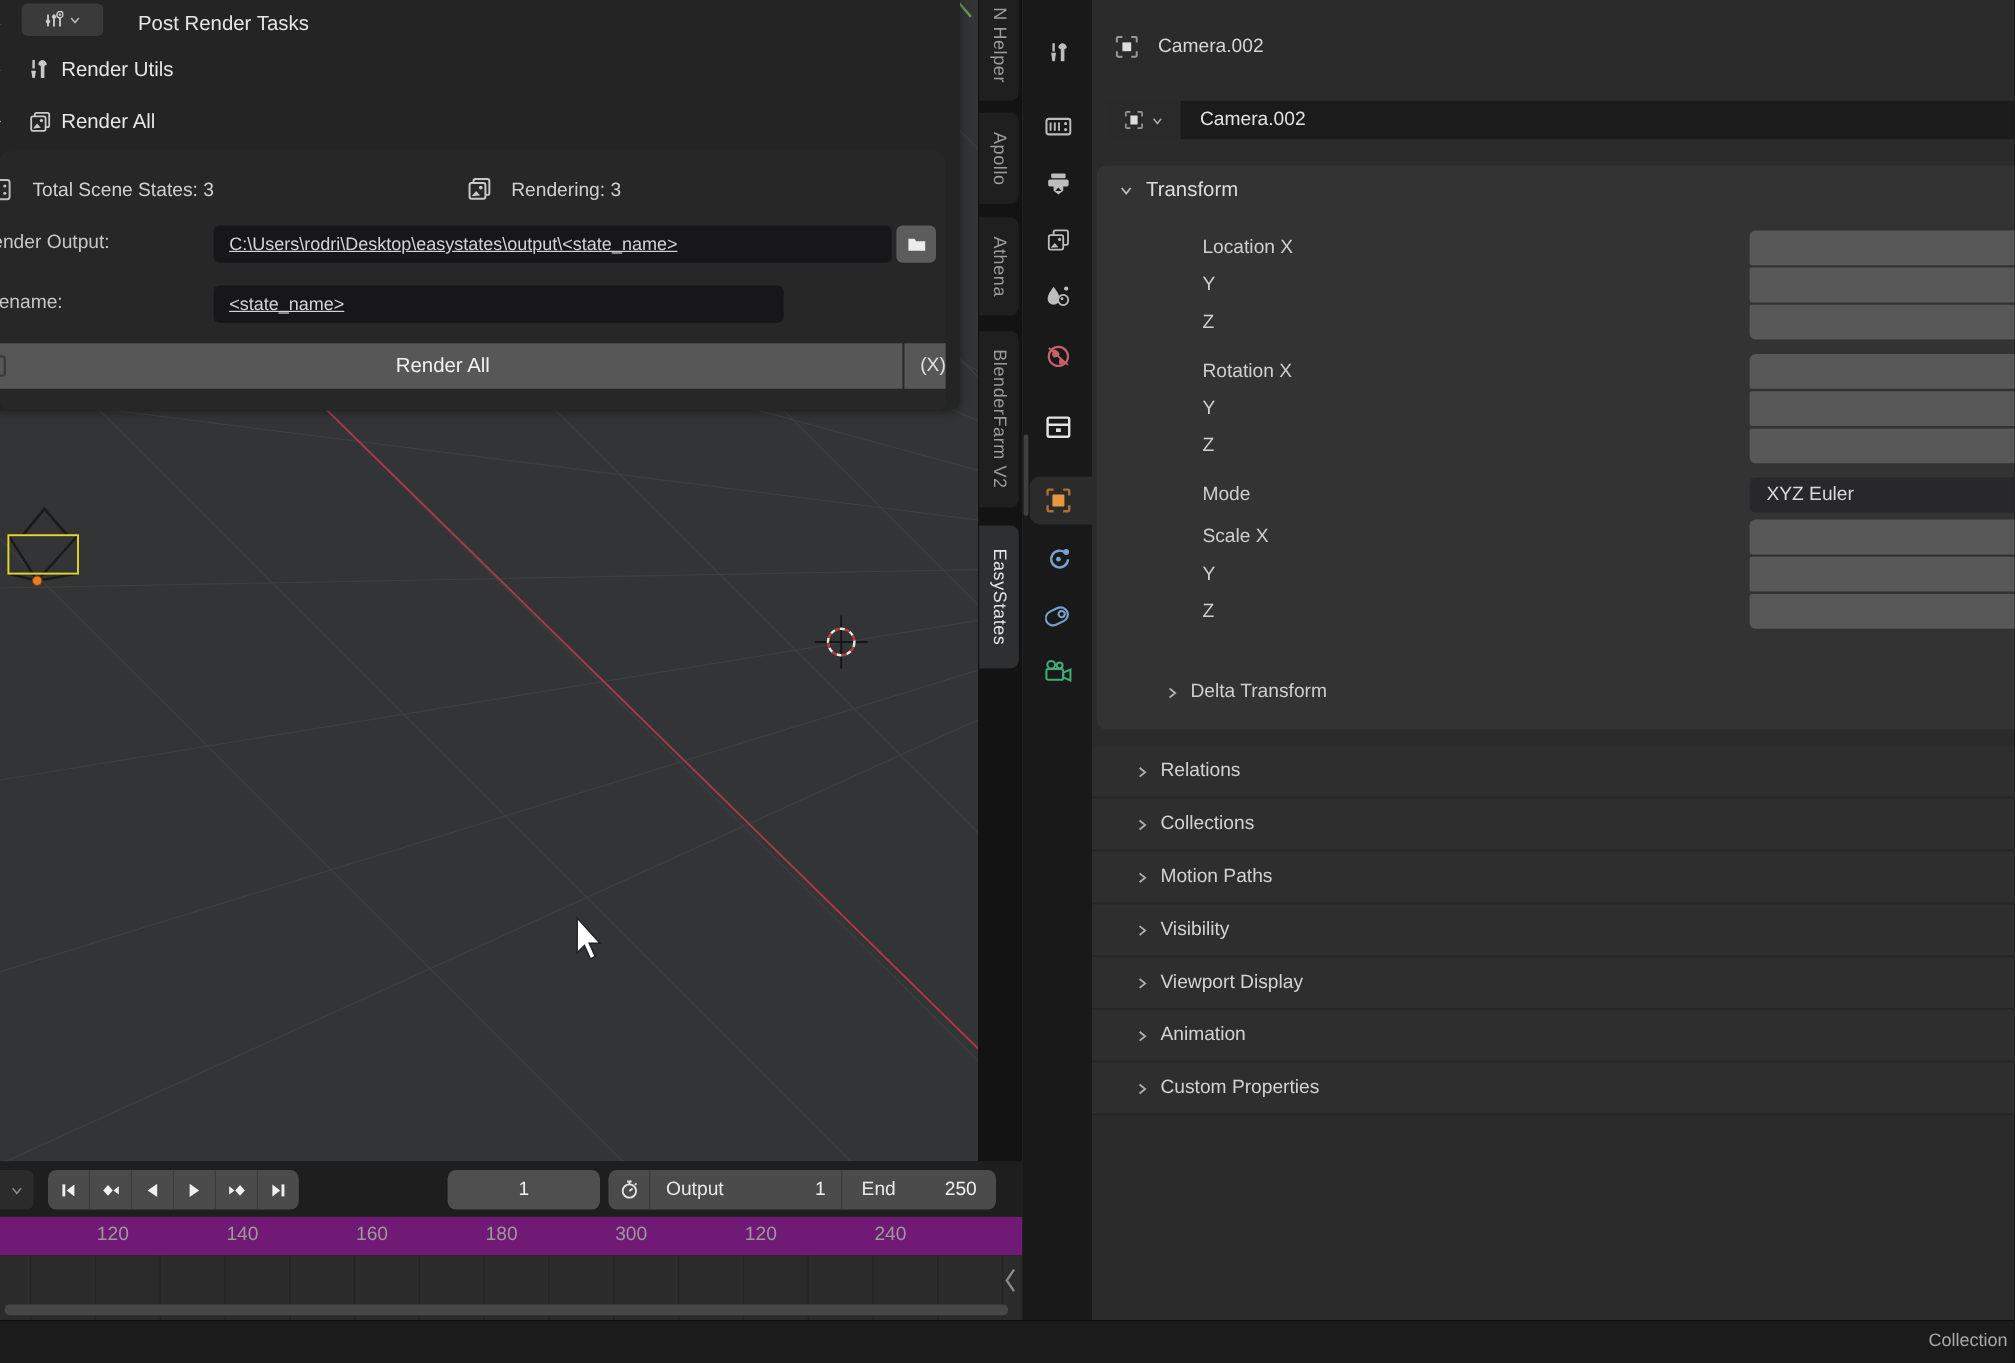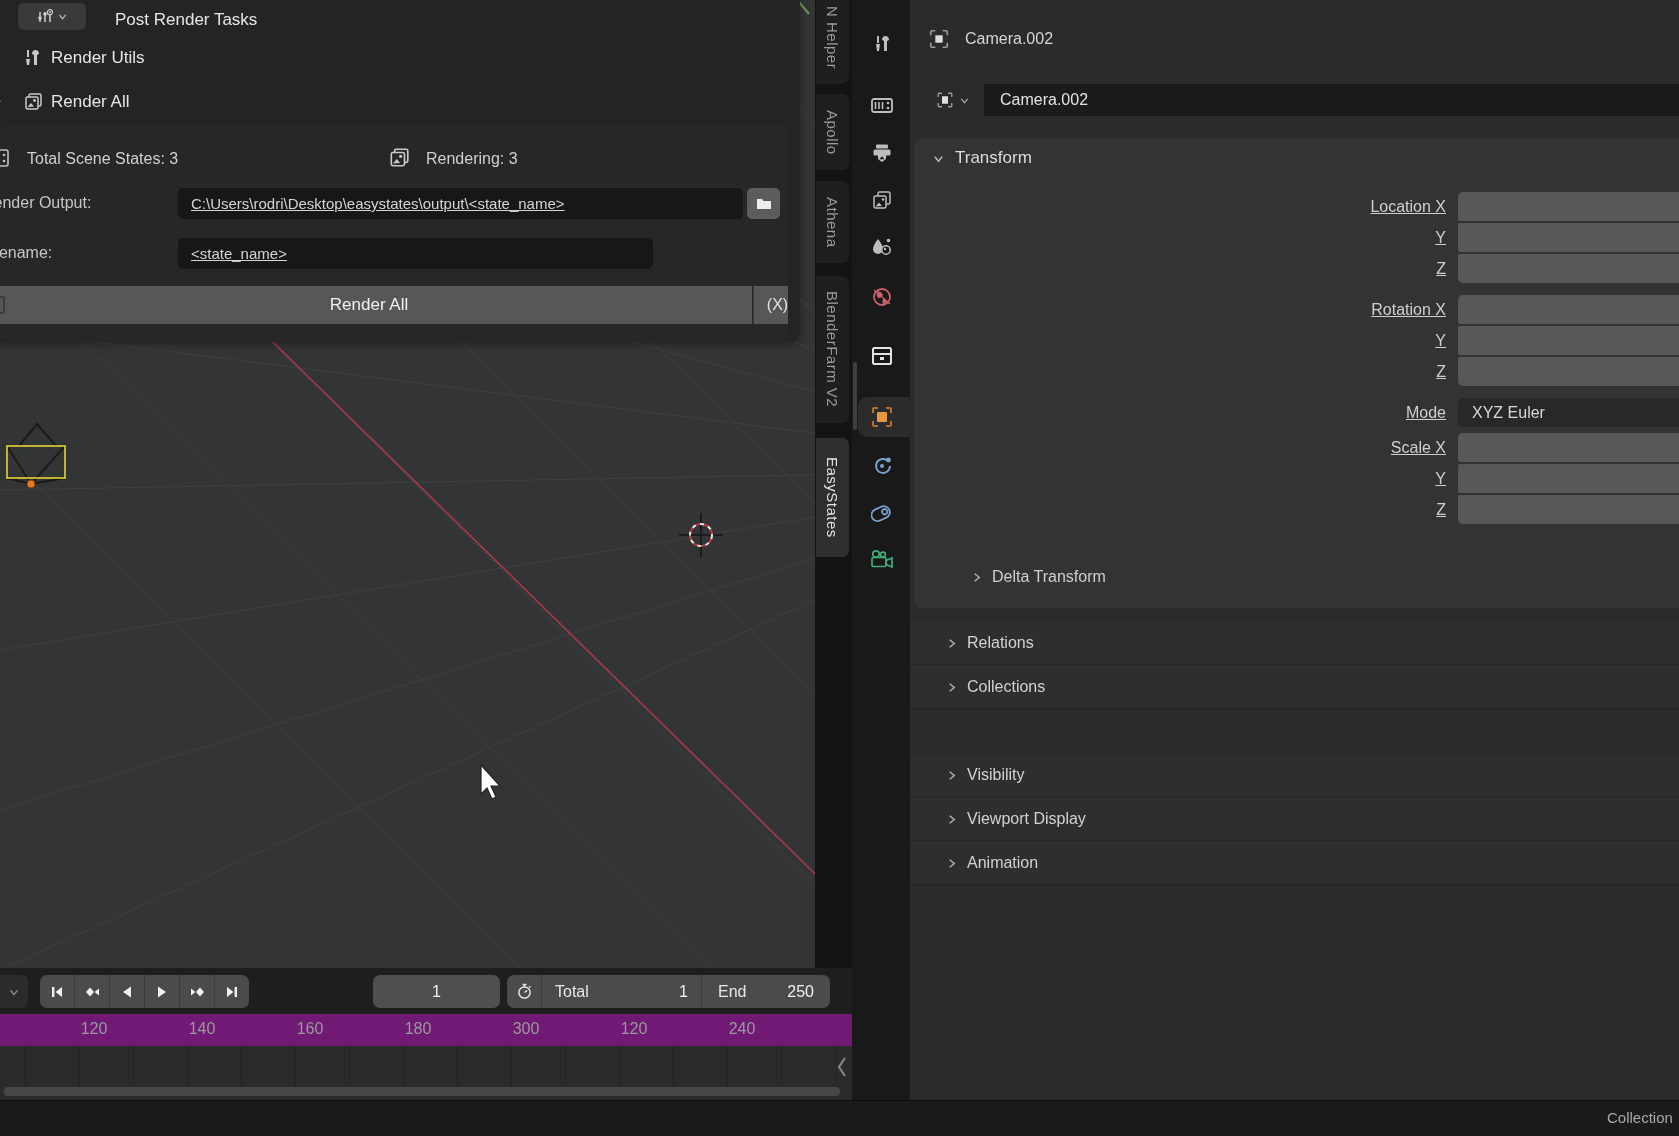--- a/index.html
+++ b/index.html
@@ -35,21 +35,21 @@
   .rlab{position:absolute;top:6px;transform:translateX(-50%);font-size:16px;color:#9a9a9a;}
   #channels{position:absolute;left:0;top:78px;width:100%;height:54px;background:#2b2b2b;overflow:hidden;}
   .vline{position:absolute;top:0;width:1px;height:100%;background:#242424;}
   
   #statusbar{left:0;top:1100px;width:1679px;height:36px;background:#1b1b1b;border-top:1px solid #0c0c0c;overflow:hidden;}
   
   #props{left:852px;top:0;width:827px;height:1100px;background:#2b2b2b;overflow:hidden;}
   #iconstrip{position:absolute;left:0;top:0;width:58px;height:1100px;background:#191919;}
   .pico{position:absolute;left:18px;width:24px;height:24px;display:flex;align-items:center;justify-content:center;}
   #activepill{position:absolute;left:6px;top:397px;width:52px;height:40px;background:#2b2b2b;border-radius:9px 0 0 9px;}
-  .prow-label{position:absolute;text-align:right;font-size:16px;color:#cfcfcf;text-decoration:underline;}
+  .prow-label{position:absolute;text-align:left;font-size:16px;color:#cfcfcf;}
   .numfld{position:absolute;left:606px;width:236px;height:29px;background:#585858;border-radius:4px;}
   .section{position:absolute;left:58px;width:769px;height:43px;background:#2e2e2e;
            display:flex;align-items:center;gap:9px;padding-left:35px;box-sizing:border-box;
            font-size:16px;color:#d2d2d2;border-bottom:1px solid #252525;}
   svg{display:block;}
 </style>
 </head>
 <body>
 
 <div id="root">
@@ -268,21 +268,21 @@
         <div style="width:34px;height:33px;display:flex;align-items:center;justify-content:center;border-right:1px solid #3c3c3c;">
           <svg width="17" height="17" viewBox="0 0 17 17">
             <circle cx="8.5" cy="9.5" r="5.6" fill="none" stroke="#e3e3e3" stroke-width="1.5"></circle>
             <line x1="8.5" y1="1.2" x2="8.5" y2="3.6" stroke="#e3e3e3" stroke-width="1.6"></line>
             <line x1="6.6" y1="1.6" x2="10.4" y2="1.6" stroke="#e3e3e3" stroke-width="1.6"></line>
             <line x1="8.5" y1="9.5" x2="11.2" y2="7.4" stroke="#e3e3e3" stroke-width="1.5"></line>
             <line x1="13.2" y1="4.4" x2="14.4" y2="3.2" stroke="#e3e3e3" stroke-width="1.5"></line>
           </svg>
         </div>
         <div style="flex:1;height:33px;display:flex;align-items:center;border-right:1px solid #3c3c3c;padding:0 13px;">
-          <span style="font-size:16px;color:#e8e8e8">Total</span>
+          <span style="font-size:16px;color:#e8e8e8">Output</span>
           <span style="font-size:16px;color:#f0f0f0;margin-left:auto">1</span>
         </div>
         <div style="width:128px;height:33px;display:flex;align-items:center;padding:0 16px;box-sizing:border-box;">
           <span style="font-size:16px;color:#e8e8e8">End</span>
           <span style="font-size:16px;color:#f0f0f0;margin-left:auto">250</span>
         </div>
       </div>
     </div>
 
     <div id="ruler">
@@ -494,37 +494,49 @@
           <polyline points="5,3 10,7 5,11" fill="none" stroke="#b0b0b0" stroke-width="1.6"></polyline>
         </svg>
       <span>Relations</span>
     </div>
     <div class="section" style="top:666px">
       <svg width="13" height="13" viewBox="0 0 14 14">
           <polyline points="5,3 10,7 5,11" fill="none" stroke="#b0b0b0" stroke-width="1.6"></polyline>
         </svg>
       <span>Collections</span>
     </div>
+    <div class="section" style="top:710px">
+      <svg width="13" height="13" viewBox="0 0 14 14">
+          <polyline points="5,3 10,7 5,11" fill="none" stroke="#b0b0b0" stroke-width="1.6"></polyline>
+        </svg>
+      <span>Motion Paths</span>
+    </div>
     <div class="section" style="top:754px">
       <svg width="13" height="13" viewBox="0 0 14 14">
           <polyline points="5,3 10,7 5,11" fill="none" stroke="#b0b0b0" stroke-width="1.6"></polyline>
         </svg>
       <span>Visibility</span>
     </div>
     <div class="section" style="top:798px">
       <svg width="13" height="13" viewBox="0 0 14 14">
           <polyline points="5,3 10,7 5,11" fill="none" stroke="#b0b0b0" stroke-width="1.6"></polyline>
         </svg>
       <span>Viewport Display</span>
     </div>
     <div class="section" style="top:842px">
       <svg width="13" height="13" viewBox="0 0 14 14">
           <polyline points="5,3 10,7 5,11" fill="none" stroke="#b0b0b0" stroke-width="1.6"></polyline>
         </svg>
       <span>Animation</span>
+    </div>
+    <div class="section" style="top:886px">
+      <svg width="13" height="13" viewBox="0 0 14 14">
+          <polyline points="5,3 10,7 5,11" fill="none" stroke="#b0b0b0" stroke-width="1.6"></polyline>
+        </svg>
+      <span>Custom Properties</span>
     </div>
   </div>
 
   <div id="statusbar" class="abs">
     <span class="abs txt" style="left:1607px;top:8px;font-size:15px;color:#a8a8a8">Collection</span>
   </div>
 
 </div>
 
 </body></html>

